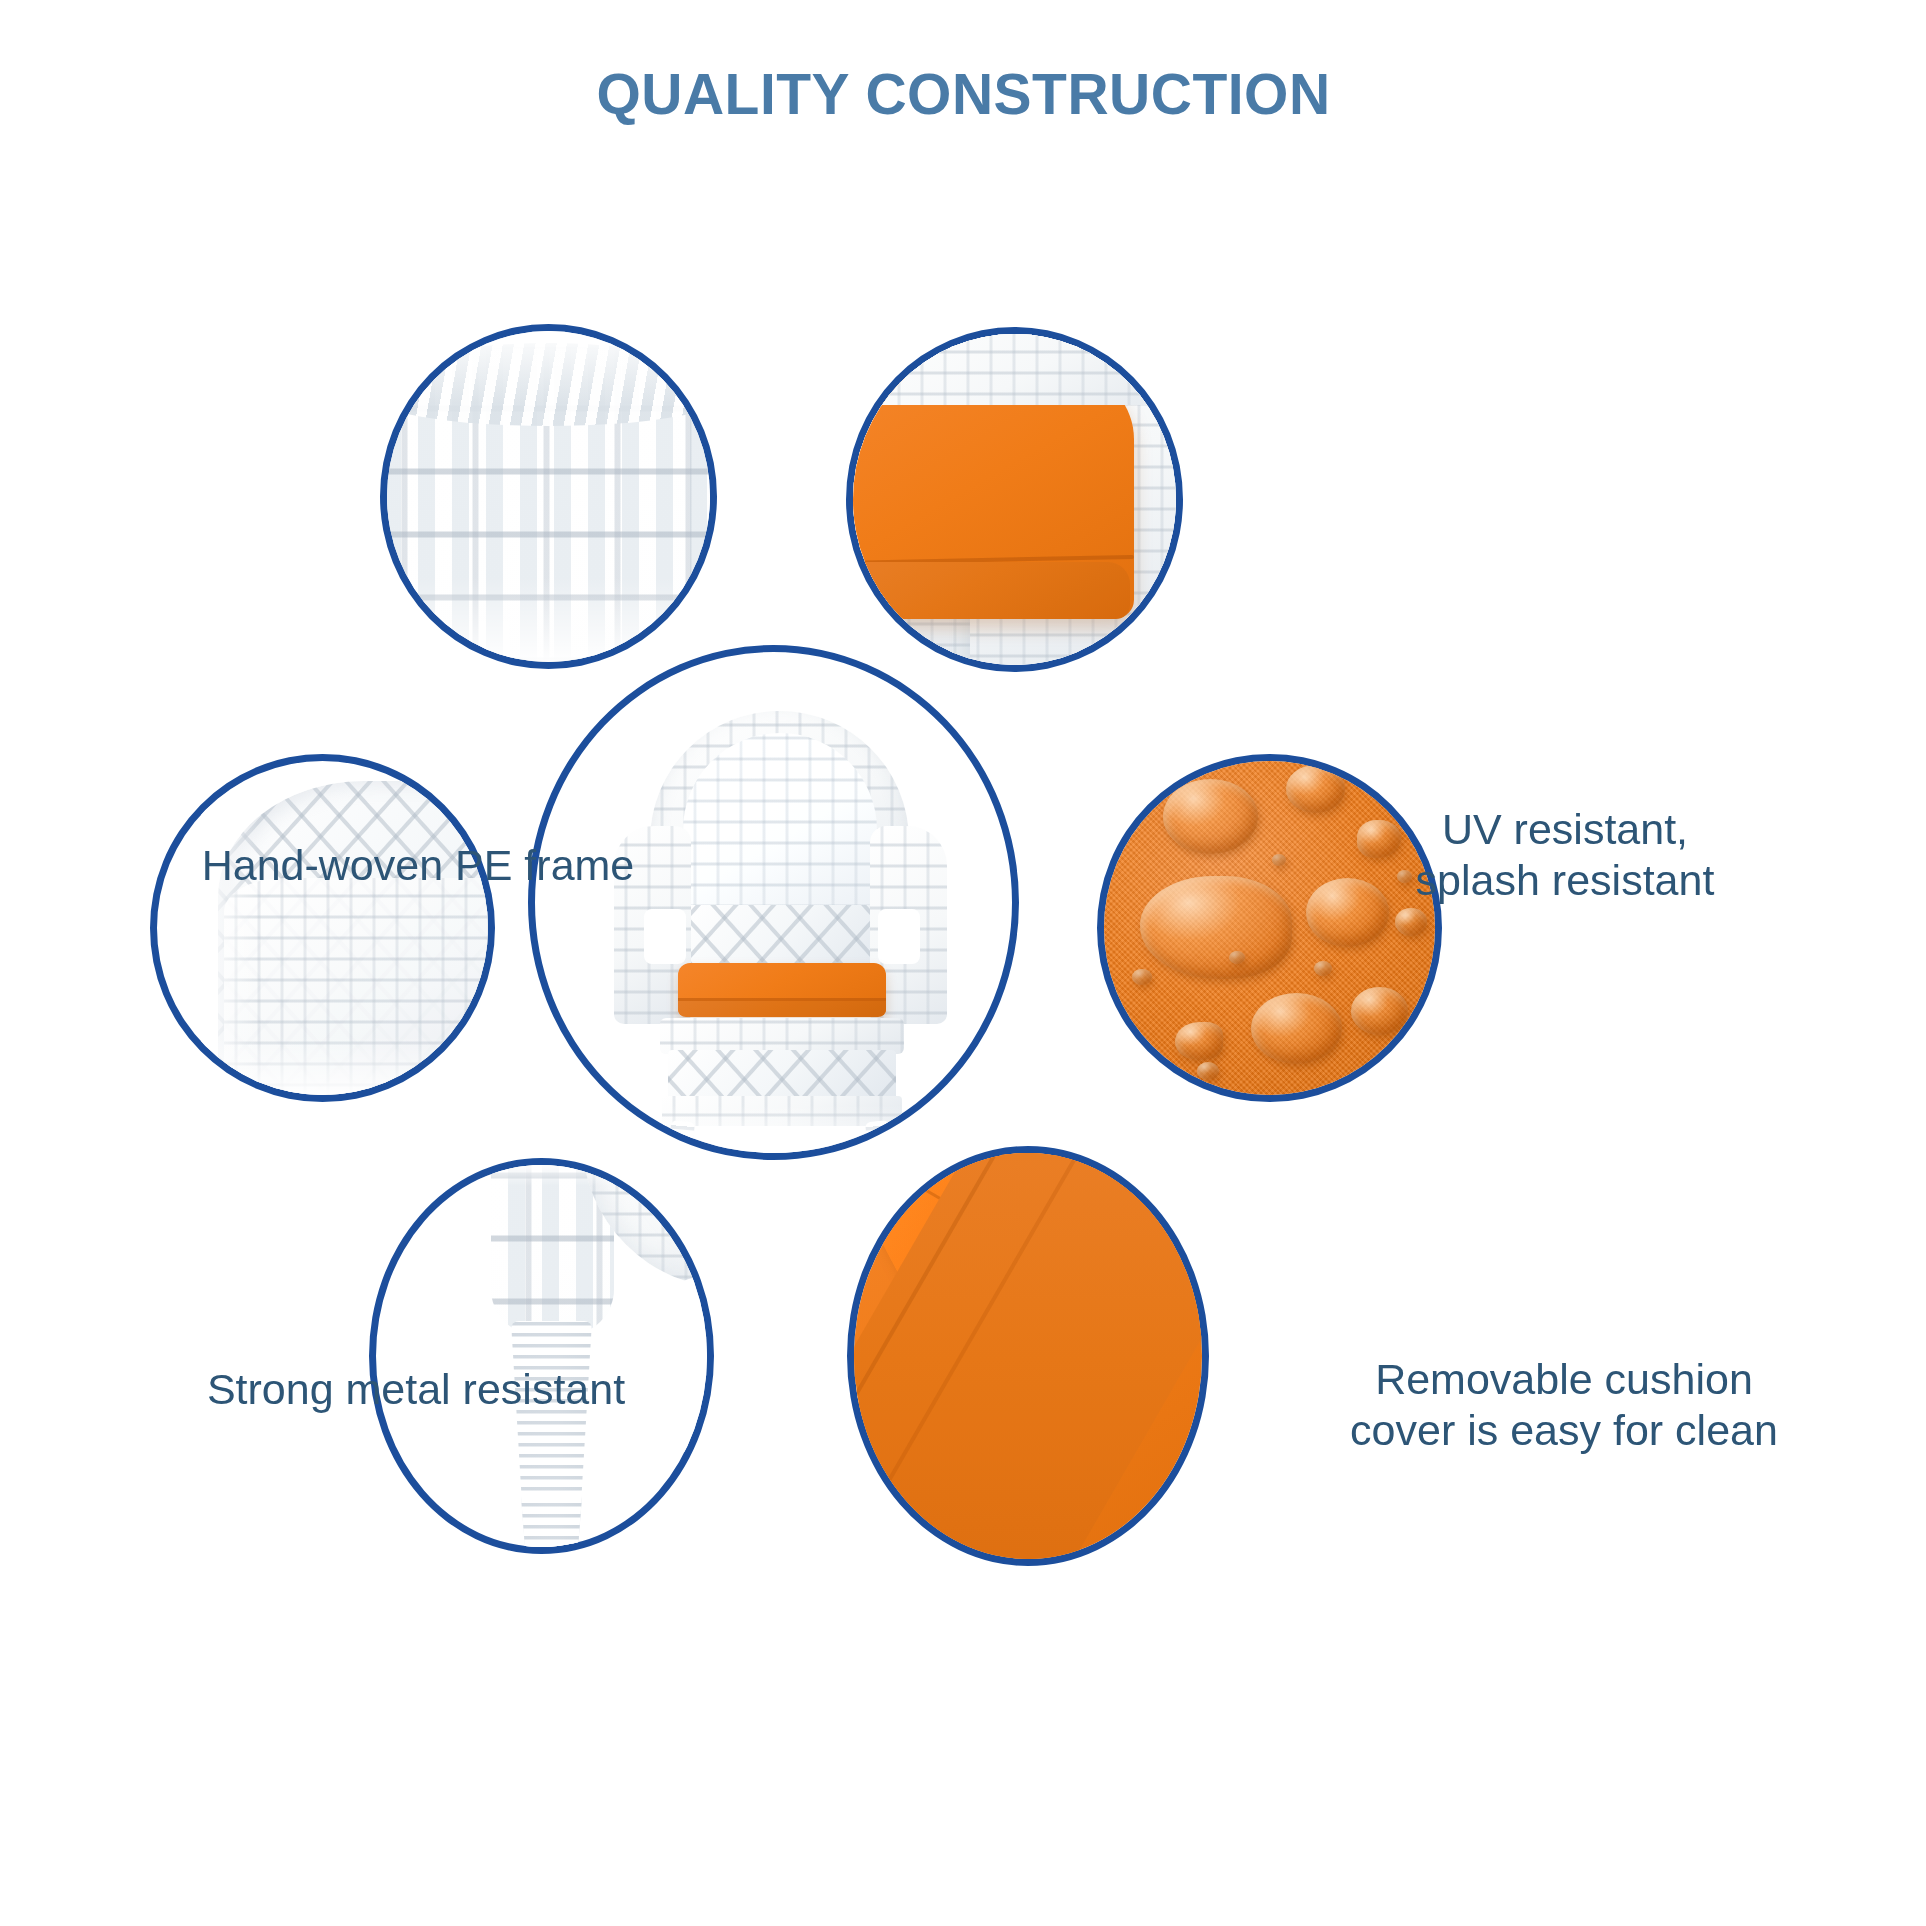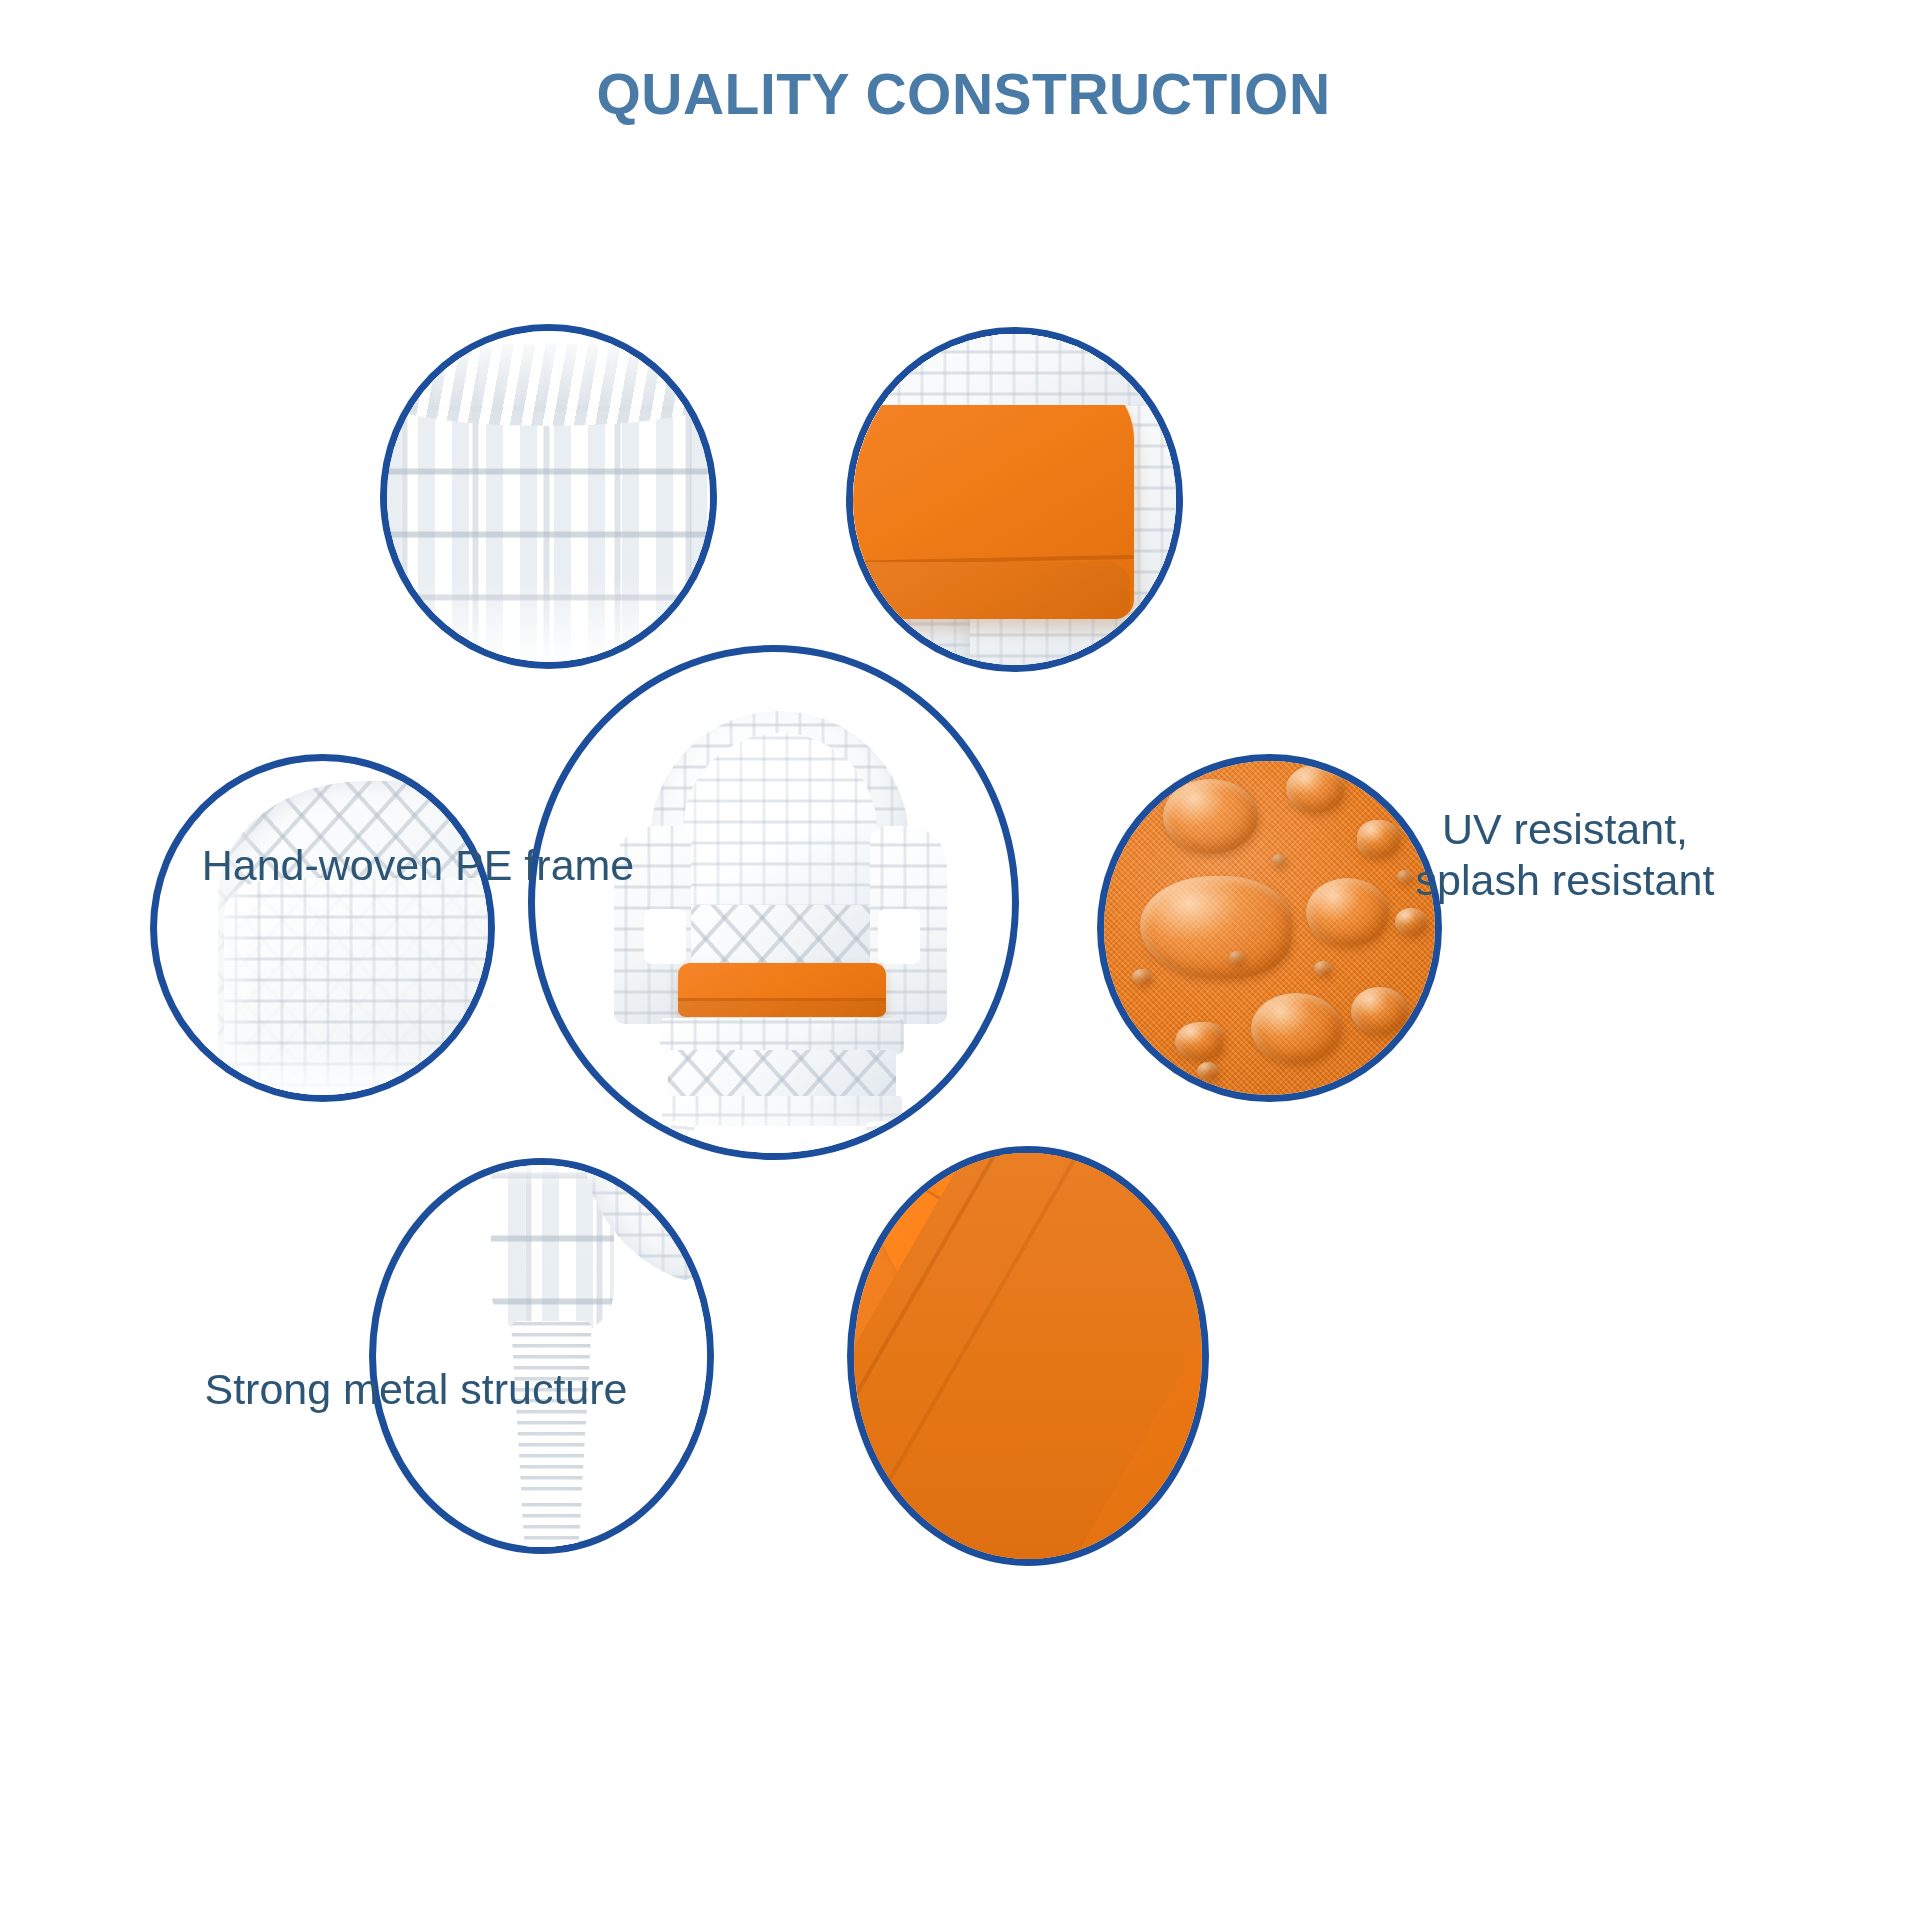--- a/index.html
+++ b/index.html
@@ -318,17 +318,19 @@
       <div style="position:absolute;left:259px;top:-59px;width:4px;height:515px;
                   background:rgba(172,78,6,.22);transform:rotate(30deg);transform-origin:0 0;"></div>
     </div>
   </div>
 
   <div class="caption" style="left:111px;top:840px;width:614px;">Hand-woven PE frame</div>
 
   <div class="caption" style="left:1288px;top:804px;width:554px;">UV resistant,
 splash resistant</div>
 
-  <div class="caption" style="left:109px;top:1364px;width:614px;">Strong metal structure</div>
-
+  <div class="caption" style="left:109px;top:1364px;width:614px;">Strong metal resistant</div>
+
+  <div class="caption" style="left:1257px;top:1354px;width:614px;">Removable cushion
+cover is easy for clean</div>
 
 </div>
 
 
 </body></html>

